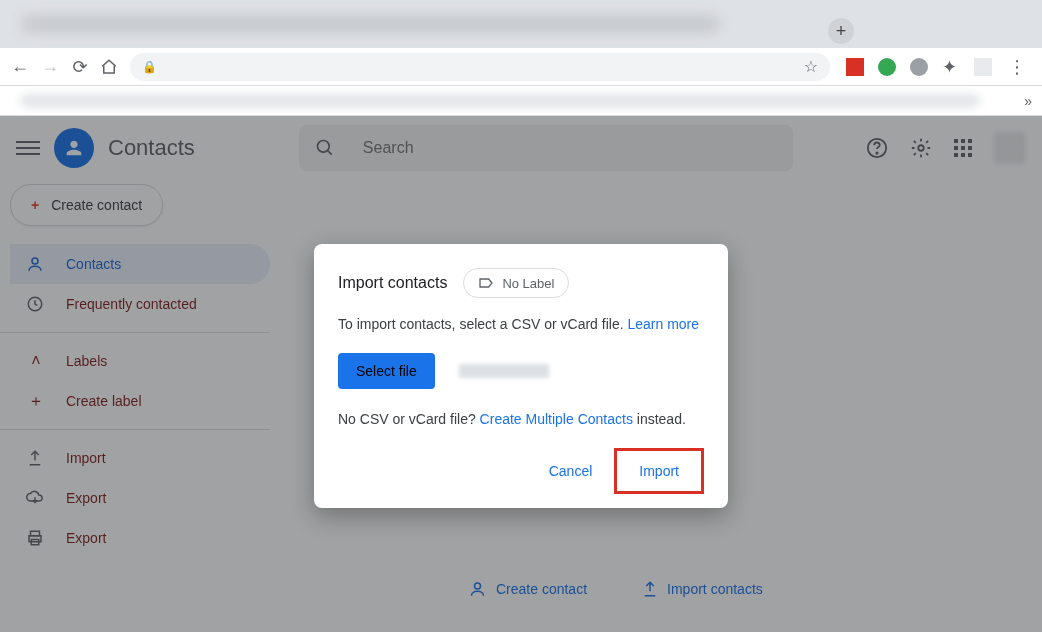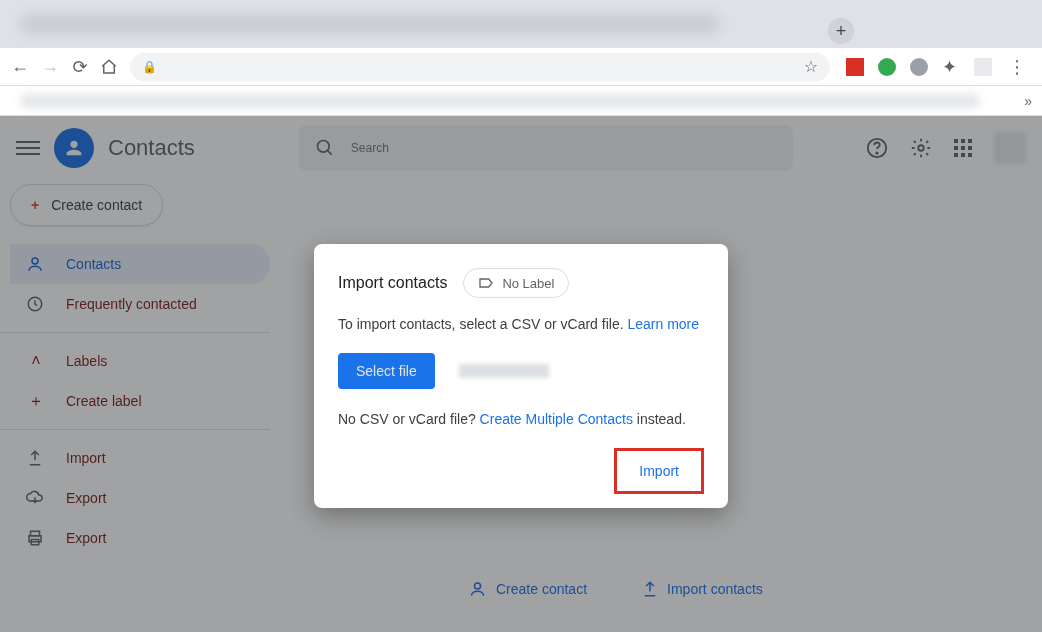--- a/index.html
+++ b/index.html
@@ -40,21 +40,21 @@
 .scrim { position:absolute; inset:0; background:rgba(32,33,36,0.42); z-index:10; }
 
 
 .app-header { height:64px; display:flex; align-items:center; padding:0 16px; gap:14px; }
 .hamburger { width:24px; height:24px; display:flex; flex-direction:column; justify-content:center; gap:4px; }
 .hamburger span { height:2px; background:#5f6368; }
 .logo-circle { width:40px; height:40px; border-radius:50%; background:#1a73e8; display:flex; align-items:center; justify-content:center; }
 .logo-circle svg { width:22px; height:22px; fill:#fff; }
 .app-title { font-size:22px; color:#5f6368; font-weight:400; }
 .search-box { margin-left:90px; width:494px; height:46px; background:#f1f3f4; border-radius:8px; display:flex; align-items:center; padding:0 16px; gap:16px; color:#5f6368; }
-.search-box input { border:none; background:transparent; outline:none; font-size:12px; flex:1; color:#3c4043; }
+.search-box input { border:none; background:transparent; outline:none; font-size:16px; flex:1; color:#3c4043;margin-left:12px; }
 .hdr-actions { margin-left:auto; display:flex; align-items:center; gap:22px; color:#5f6368; }
 .hdr-actions .ico { font-size:20px; }
 .apps-grid { width:18px; height:18px; display:grid; grid-template-columns:repeat(3,4px); grid-template-rows:repeat(3,4px); gap:3px; }
 .apps-grid i { background:#5f6368; }
 .avatar-blur { width:32px; height:32px; background:#e8eaed; border-radius:4px; filter:blur(2px); }
 
 
 .app-body { display:flex; height:calc(100% - 64px); }
 .sidebar { width:270px; padding:4px 0 0 10px; }
 .create-btn { display:inline-flex; align-items:center; gap:12px; padding:12px 20px; border:1px solid #dadce0; border-radius:24px; background:#fff; font-size:14px; color:#3c4043; box-shadow:0 1px 2px rgba(0,0,0,0.08); margin-bottom:18px; }
@@ -72,21 +72,21 @@
 .ghost-actions span { display:flex; align-items:center; gap:8px; }
 
 
 .dialog { position:absolute; z-index:20; top:128px; left:314px; width:414px; background:#fff; border-radius:8px; box-shadow:0 8px 24px rgba(0,0,0,0.3); padding:24px 24px 14px 24px; }
 .dlg-head { display:flex; align-items:center; gap:16px; margin-bottom:16px; }
 .dlg-title { font-size:16px; color:#202124; font-weight:400; }
 .label-chip { display:flex; align-items:center; gap:8px; border:1px solid #dadce0; border-radius:16px; padding:6px 14px; font-size:13px; color:#5f6368; }
 .dlg-body { font-size:14px; color:#3c4043; line-height:1.5; }
 .dlg-body a { color:#1a73e8; text-decoration:none; }
 .file-row { margin:18px 0 20px 0; display:flex; align-items:center; gap:24px; }
-.select-file { background:#1a73e8; color:#e5e5e5; border:none; border-radius:4px; padding:10px 18px; font-size:14px; cursor:pointer; }
+.select-file { background:#1a73e8; color:#000000; border:none; border-radius:4px; padding:10px 18px; font-size:14px; cursor:pointer; }
 .file-name-blur { width:90px; height:14px; background:#dcdfe3; filter:blur(2px); }
 .dlg-actions { display:flex; justify-content:flex-end; gap:4px; margin-top:18px; }
 .dlg-btn { background:transparent; border:none; font-size:14px; color:#1a73e8; padding:10px 18px; cursor:pointer; border-radius:4px; }
 .import-highlight { border:3px solid #d93025; padding:2px 4px; }
 
 svg { display:block; }
 </style>
 </head>
 <body>
 
@@ -307,18 +307,19 @@
       </p>
       <div class="file-row">
         <button class="select-file">Select file</button>
         <span class="file-name-blur"></span>
       </div>
       <p>
         <span>No CSV or vCard file? </span><a href="#">Create Multiple Contacts</a><span> instead.</span>
       </p>
     </div>
     <div class="dlg-actions">
+      <button class="dlg-btn">Cancel</button>
       <span class="import-highlight">
         <button class="dlg-btn">Import</button>
       </span>
     </div>
   </div>
 </div>
 
 </body></html>

